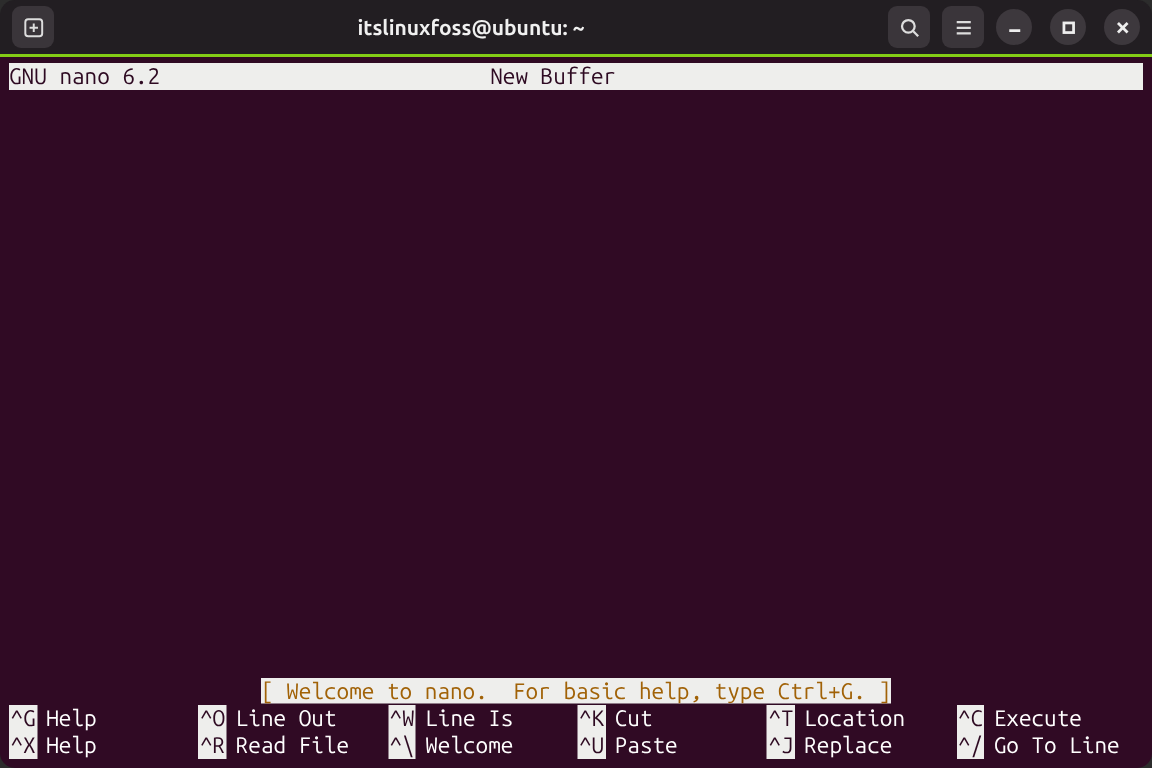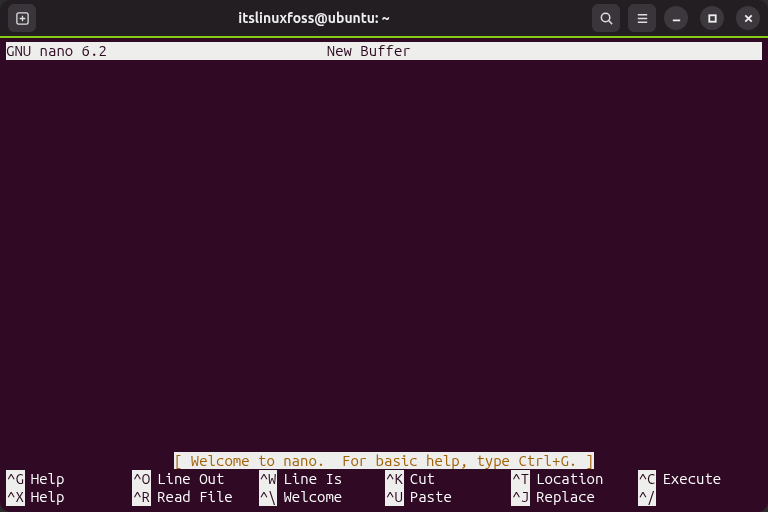--- a/index.html
+++ b/index.html
@@ -153,16 +153,16 @@
       <div class="sc"><span class="key">^W</span><span class="lbl">Line Is</span></div>
       <div class="sc"><span class="key">^K</span><span class="lbl">Cut</span></div>
       <div class="sc"><span class="key">^T</span><span class="lbl">Location</span></div>
       <div class="sc"><span class="key">^C</span><span class="lbl">Execute</span></div>
 
       <div class="sc"><span class="key">^X</span><span class="lbl">Help</span></div>
       <div class="sc"><span class="key">^R</span><span class="lbl">Read File</span></div>
       <div class="sc"><span class="key">^\</span><span class="lbl">Welcome</span></div>
       <div class="sc"><span class="key">^U</span><span class="lbl">Paste</span></div>
       <div class="sc"><span class="key">^J</span><span class="lbl">Replace</span></div>
-      <div class="sc"><span class="key">^/</span></div>
+      <div class="sc"><span class="key">^/</span><span class="lbl">Go To Line</span></div>
     </div>
   </div>
 </div>
 
 </body></html>

